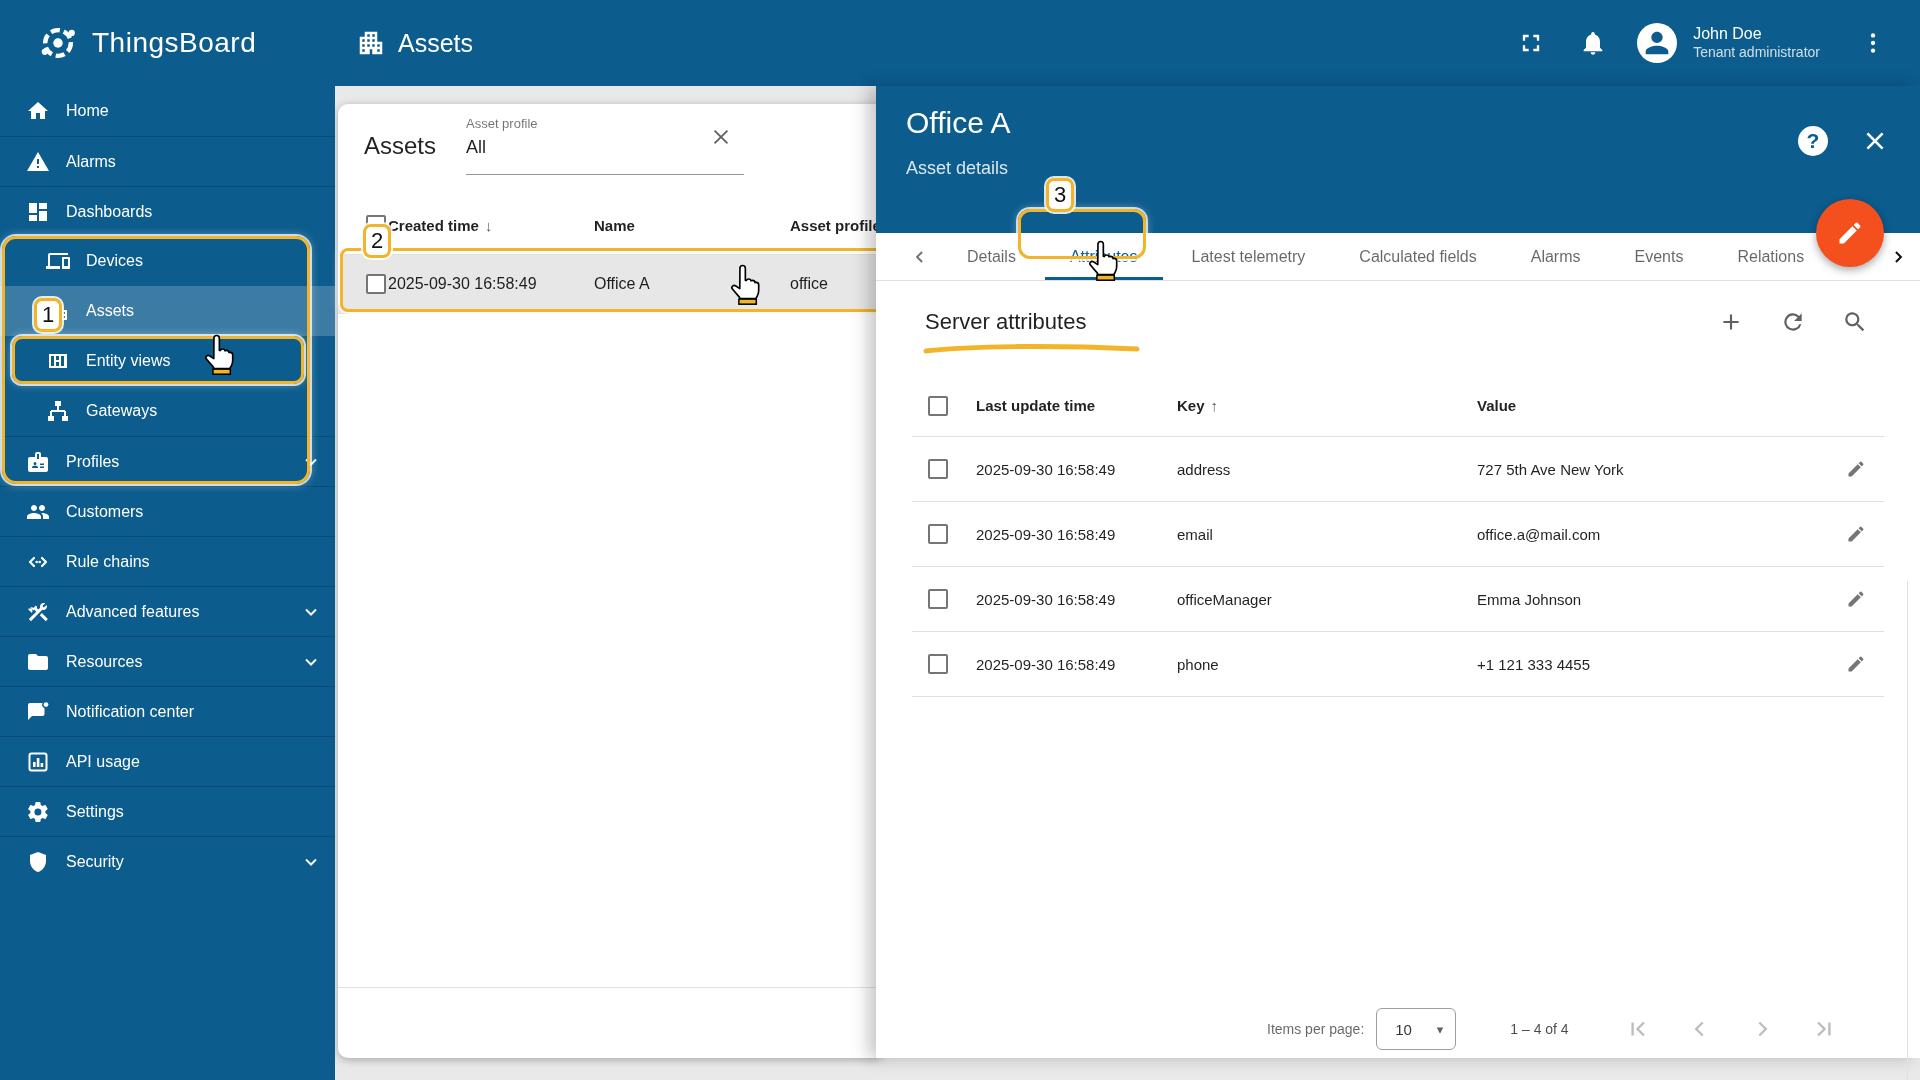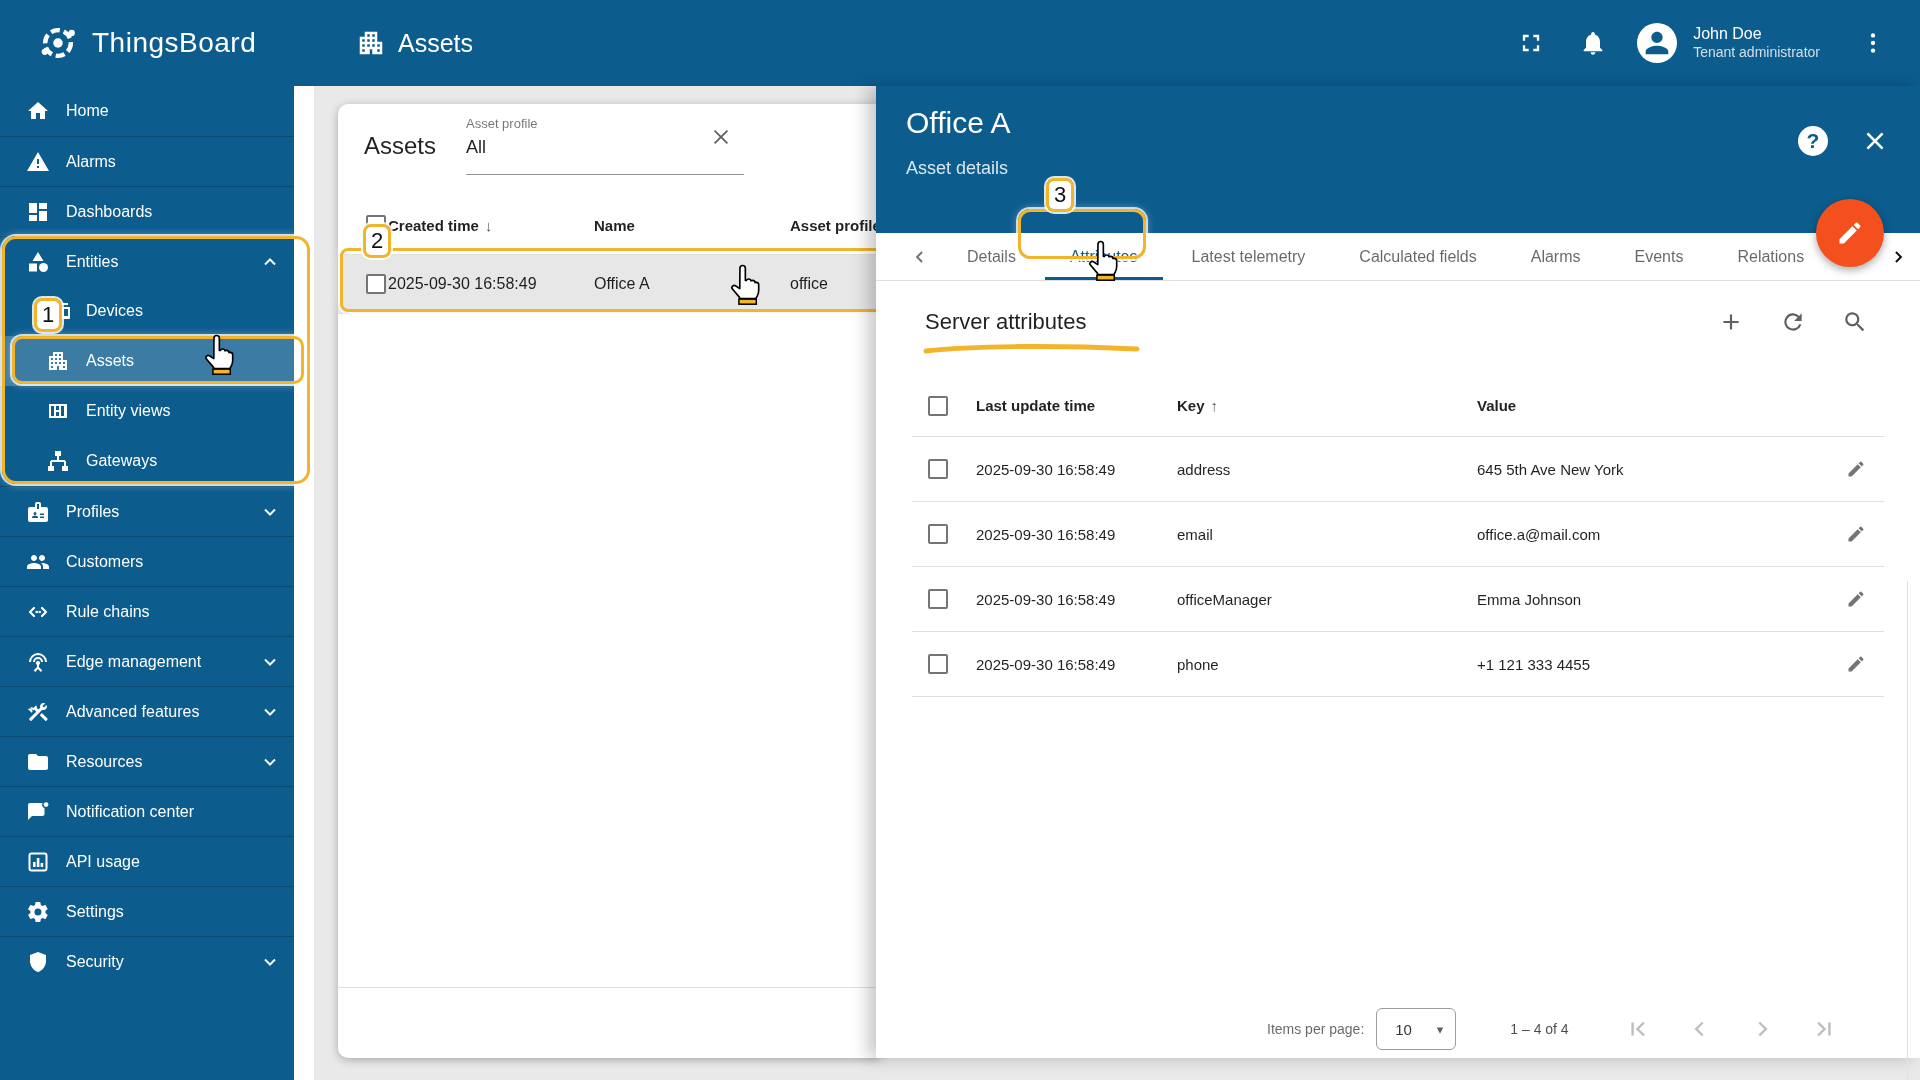--- a/index.html
+++ b/index.html
@@ -20,21 +20,21 @@
   .fullscreen-btn { margin-right:34px; }
   .bell-btn { margin-right:30px; }
   .avatar { width:40px; height:40px; border-radius:50%; background:#fff; color:#0C5C8E; display:flex; align-items:center; justify-content:center; margin-right:16px; cursor:pointer; }
   .avatar svg { width:34px; height:34px; }
   .user-block { line-height:1.25; margin-right:40px; }
   .user-name { font-size:16px; }
   .user-role { font-size:14px; color:rgba(255,255,255,.8); }
   .more-btn { margin-right:34px; width:26px; height:26px; }
 
   
-  .sidebar { position:absolute; left:0; top:86px; width:294px; height:994px; background:#0C5C8E; z-index:10; color:#fff; }
+  .sidebar { position:absolute; left:0; top:86px; width:335px; height:994px; background:#0C5C8E; z-index:10; color:#fff; }
   .nav-item { height:50px; display:flex; align-items:center; padding:0 14px 0 26px; cursor:pointer; position:relative; }
   .nav-item.top { border-top:1px solid rgba(0,0,0,.18); }
   .nav-item.first { border-top:none; }
   .nav-item.sub { padding-left:46px; }
   .nav-item.selected { background:rgba(255,255,255,.2); }
   .nav-ic { width:24px; height:24px; flex:0 0 24px; color:#fff; }
   .nav-ic svg { width:24px; height:24px; }
   .nav-label { margin-left:16px; font-size:16px; font-weight:500; white-space:nowrap; }
   .nav-caret { margin-left:auto; width:20px; height:20px; color:#fff; opacity:.95; }
 
@@ -190,31 +190,20 @@
             <path d="M12 2 1 21h22L12 2zm1 16h-2v-2h2v2zm0-4h-2V9h2v5z"></path>
           </svg></span>
       <span class="nav-label">Alarms</span>
     </div>
     <div class="nav-item top">
       <span class="nav-ic"><svg viewBox="0 0 24 24" fill="currentColor">
             <path d="M3 13h8V3H3v10zm0 8h8v-6H3v6zm10 0h8V11h-8v10zm0-18v6h8V3h-8z"></path>
           </svg></span>
       <span class="nav-label">Dashboards</span>
     </div>
-    <div class="nav-item top">
-      <span class="nav-ic"><svg viewBox="0 0 24 24" fill="currentColor">
-            <path d="M12 2l-5.5 9h11L12 2z"></path>
-            <circle cx="17.5" cy="17.5" r="4.5"></circle>
-            <path d="M3 21.5h8v-8H3v8z"></path>
-          </svg></span>
-      <span class="nav-label">Entities</span>
-      <span class="nav-caret"><svg viewBox="0 0 24 24" fill="none" stroke="currentColor" stroke-width="2.4">
-            <path d="M6 15l6-6 6 6"></path>
-          </svg></span>
-    </div>
     <div class="nav-item sub">
       <span class="nav-ic"><svg viewBox="0 0 24 24" fill="currentColor">
             <path d="M4 6h18V4H4c-1.1 0-2 .9-2 2v11H0v3h14v-3H4V6zm19 2h-6c-.55 0-1 .45-1 1v10c0 .55.45 1 1 1h6c.55 0 1-.45 1-1V9c0-.55-.45-1-1-1zm-1 9h-4v-7h4v7z"></path>
           </svg></span>
       <span class="nav-label">Devices</span>
     </div>
     <div class="nav-item sub selected">
       <span class="nav-ic"><svg viewBox="0 0 24 24" fill="currentColor">
             <path d="M17 11V3H7v4H3v14h8v-4h2v4h8V11h-4zM7 19H5v-2h2v2zm0-4H5v-2h2v2zm0-4H5V9h2v2zm4 4H9v-2h2v2zm0-4H9V9h2v2zm0-4H9V5h2v2zm4 8h-2v-2h2v2zm0-4h-2V9h2v2zm0-4h-2V5h2v2zm4 12h-2v-2h2v2zm0-4h-2v-2h2v2z"></path>
           </svg></span>
@@ -250,29 +239,20 @@
           </svg></span>
       <span class="nav-label">Customers</span>
     </div>
     <div class="nav-item top">
       <span class="nav-ic"><svg viewBox="0 0 24 24" fill="currentColor">
             <path d="M8 8l-4 4 4 4M16 8l4 4-4 4" stroke="currentColor" stroke-width="2.2" fill="none" stroke-linecap="round" stroke-linejoin="round"></path>
             <circle cx="10.7" cy="12" r="1.3"></circle>
             <circle cx="13.7" cy="12" r="1.3"></circle>
           </svg></span>
       <span class="nav-label">Rule chains</span>
-    </div>
-    <div class="nav-item top">
-      <span class="nav-ic"><svg viewBox="0 0 24 24" fill="currentColor">
-            <path d="M12 7a5 5 0 0 0-5 5h2a3 3 0 0 1 6 0h2a5 5 0 0 0-5-5zm0-4a9 9 0 0 0-9 9h2a7 7 0 0 1 14 0h2a9 9 0 0 0-9-9zm1 11.7a2 2 0 1 0-2 0V17l-3.3 3.6 1.5 1.4 2.8-3.1 2.8 3.1 1.5-1.4L13 17v-2.3z"></path>
-          </svg></span>
-      <span class="nav-label">Edge management</span>
-      <span class="nav-caret"><svg viewBox="0 0 24 24" fill="none" stroke="currentColor" stroke-width="2.4">
-            <path d="M6 9l6 6 6-6"></path>
-          </svg></span>
     </div>
     <div class="nav-item top">
       <span class="nav-ic"><svg viewBox="0 0 24 24" fill="currentColor">
             <path d="M13.78 15.17l2.12-2.12 6 6-2.12 2.12zM17.5 10c1.93 0 3.5-1.57 3.5-3.5 0-.58-.16-1.12-.41-1.6l-2.7 2.7-1.49-1.49 2.7-2.7c-.48-.25-1.02-.41-1.6-.41C15.57 3 14 4.57 14 6.5c0 .41.08.8.21 1.16l-1.85 1.85-1.78-1.78.71-.71-1.41-1.41-2.12 2.12a3 3 0 0 0 0 0L4.22 7.03l1.41 1.41H2.81l-.71.71 3.54 3.54.71-.71V9.15l1.41 1.41.71-.71 1.78 1.78-7.41 7.41 2.12 2.12L16.34 9.79c.36.13.75.21 1.16.21z"></path>
           </svg></span>
       <span class="nav-label">Advanced features</span>
       <span class="nav-caret"><svg viewBox="0 0 24 24" fill="none" stroke="currentColor" stroke-width="2.4">
             <path d="M6 9l6 6 6-6"></path>
           </svg></span>
     </div>
@@ -414,21 +394,21 @@
           <span class="a-cb"></span>
           <span>Last update time</span>
           <span><span>Key</span><span class="sort-ic">↑</span></span>
           <span>Value</span>
           <span></span>
         </div>
         <div class="a-grid a-row">
           <span class="a-cb"></span>
           <span>2025-09-30 16:58:49</span>
           <span>address</span>
-          <span>645 5th Ave New York</span>
+          <span>727 5th Ave New York</span>
           <span class="a-edit"><svg viewBox="0 0 24 24" fill="currentColor">
                 <path d="M3 17.25V21h3.75L17.8 9.94l-3.75-3.75zM20.7 7a1 1 0 0 0 0-1.4l-2.3-2.3a1 1 0 0 0-1.4 0l-1.83 1.83 3.75 3.75z"></path>
               </svg></span>
         </div>
         <div class="a-grid a-row">
           <span class="a-cb"></span>
           <span>2025-09-30 16:58:49</span>
           <span>email</span>
           <span>office.a@mail.com</span>
           <span class="a-edit"><svg viewBox="0 0 24 24" fill="currentColor">

